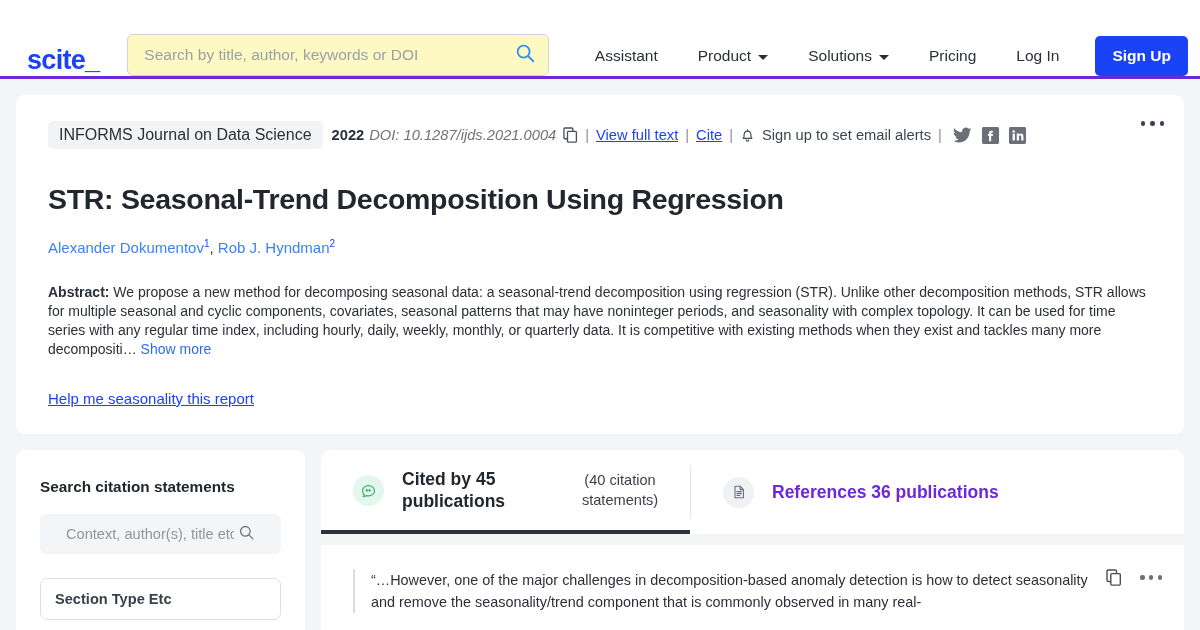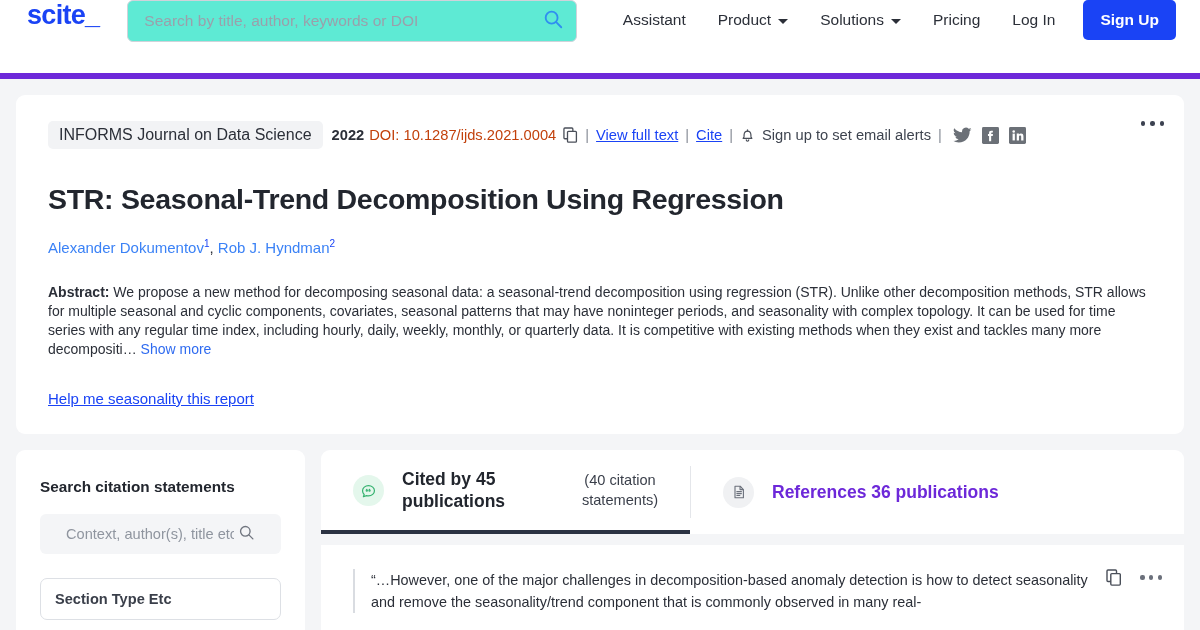--- a/index.html
+++ b/index.html
@@ -8,58 +8,58 @@
     background: #f4f5f7;
     font-family: "Liberation Sans", sans-serif;
     overflow: hidden;
     color: #2b2f38;
   }
 
   
   .header {
     height: 79px;
     background: #ffffff;
-    border-bottom: 6px solid #6d28d9;
-    display: flex;
-    align-items: flex-start;
-    padding: 0 24px 0 27px;
+    border-bottom: 3px solid #6d28d9;
+    display: flex;
+    align-items: flex-end;
+    padding: 0 12px 0 27px;
   }
   .logo {
     font-size: 27px;
     font-weight: bold;
     color: #1a43f5;
     letter-spacing: -0.7px;
     margin-right: 28px;
     white-space: nowrap;
   }
   .searchbar {
     width: 528px;
     height: 42px;
     border: 1px solid #cfd3da;
     border-radius: 6px;
     display: flex;
     align-items: center;
     padding: 0 12px 0 16px;
-    background: #5eead4;
+    background: #fef9c3;
   }
   .searchbar input {
     flex: 1;
     border: none;
     outline: none;
     font-size: 15.5px;
     font-family: "Liberation Sans", sans-serif;
     color: #3a3f4a;
     background: transparent;
   }
   .searchbar input::placeholder { color: #9aa0ab; }
   .nav {
     display: flex;
     align-items: center;
     margin-left: 30px;
-    gap: 0;
+    gap: 8px;
   }
   .nav-item {
     font-size: 15.5px;
     color: #2b2f38;
     padding: 0 16px;
     display: flex;
     align-items: center;
     gap: 7px;
     white-space: nowrap;
     cursor: pointer;
@@ -116,21 +116,21 @@
   .journal-chip {
     background: #f2f3f5;
     border-radius: 5px;
     padding: 5px 11px;
     font-size: 16px;
     color: #2b2f38;
     margin-right: 9px;
     white-space: nowrap;
   }
   .year { font-weight: bold; margin-right: 5px; }
-  .doi { color: #c2410c; white-space: nowrap; }
+  .doi { color: #737373; white-space: nowrap; font-style: italic; }
   .sep { color: #8a8f99; margin: 0 7px; }
   .meta-link {
     color: #1a43f5;
     text-decoration: underline;
     cursor: pointer;
     white-space: nowrap;
   }
   .alerts-text { color: #3e444f; font-size: 14.7px; white-space: nowrap; }
   .icon-btn { display: inline-flex; align-items: center; cursor: pointer; }
   .social { display: flex; align-items: center; gap: 10px; margin-left: 4px; }

